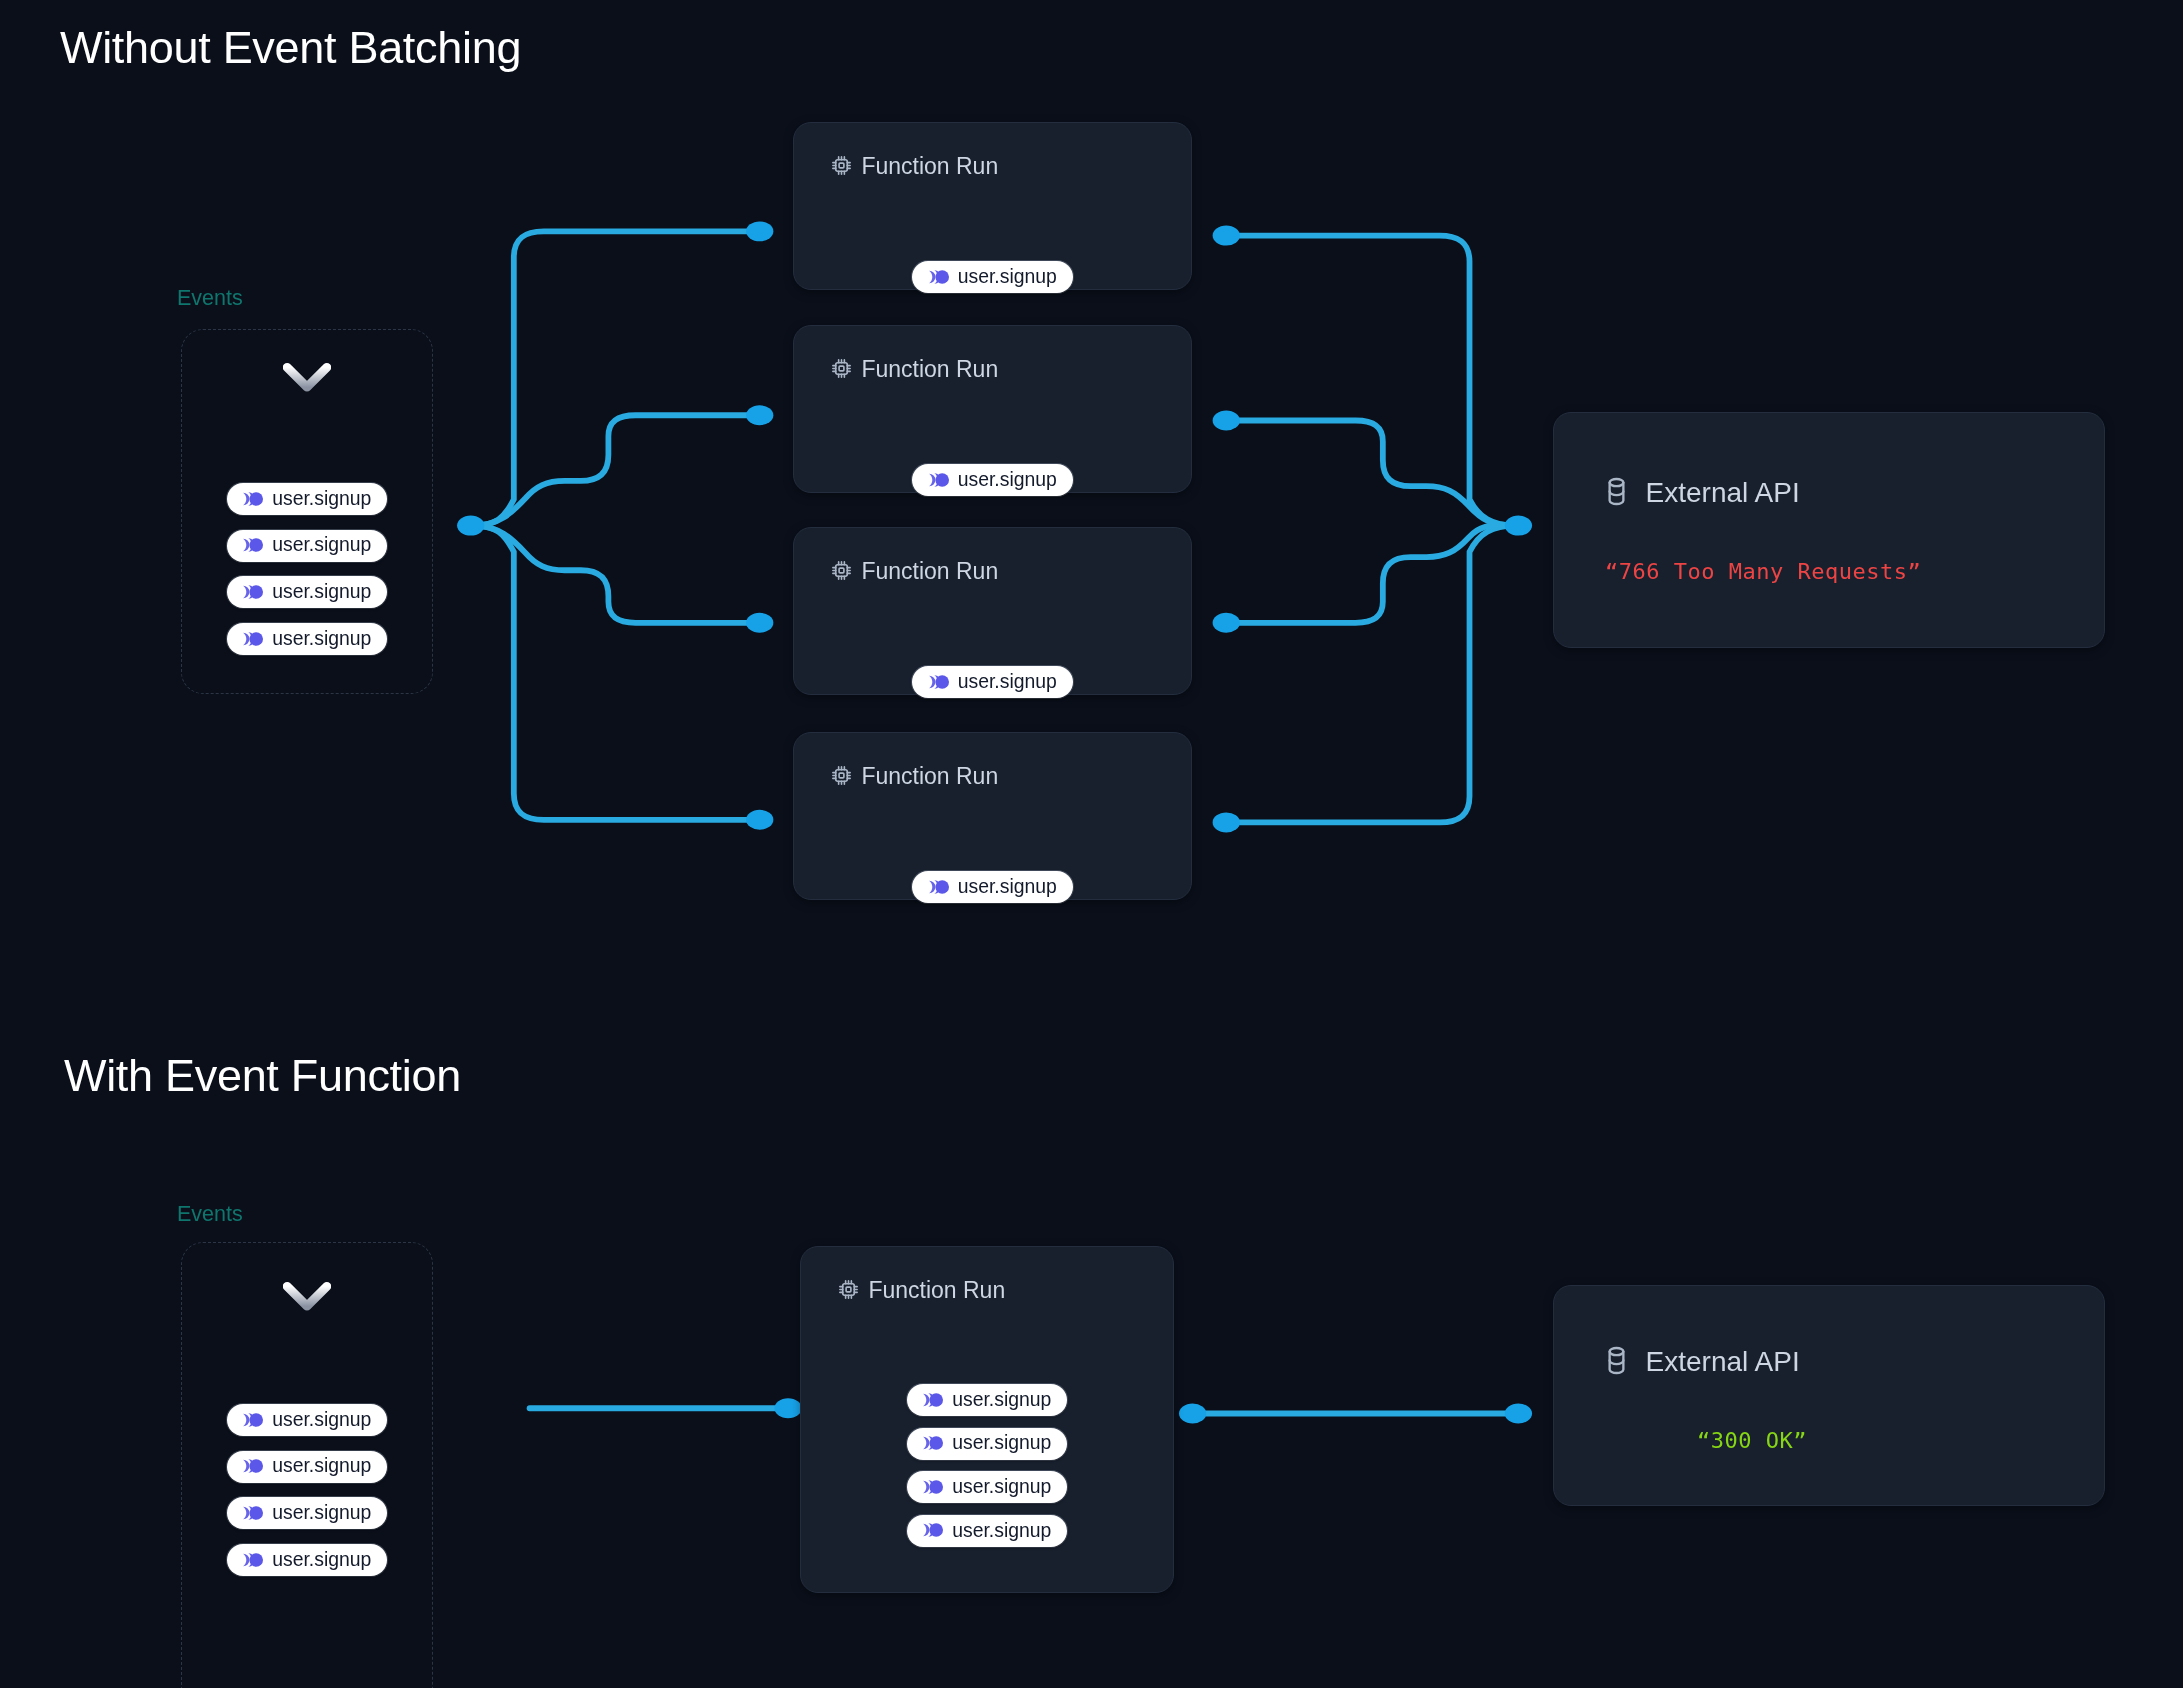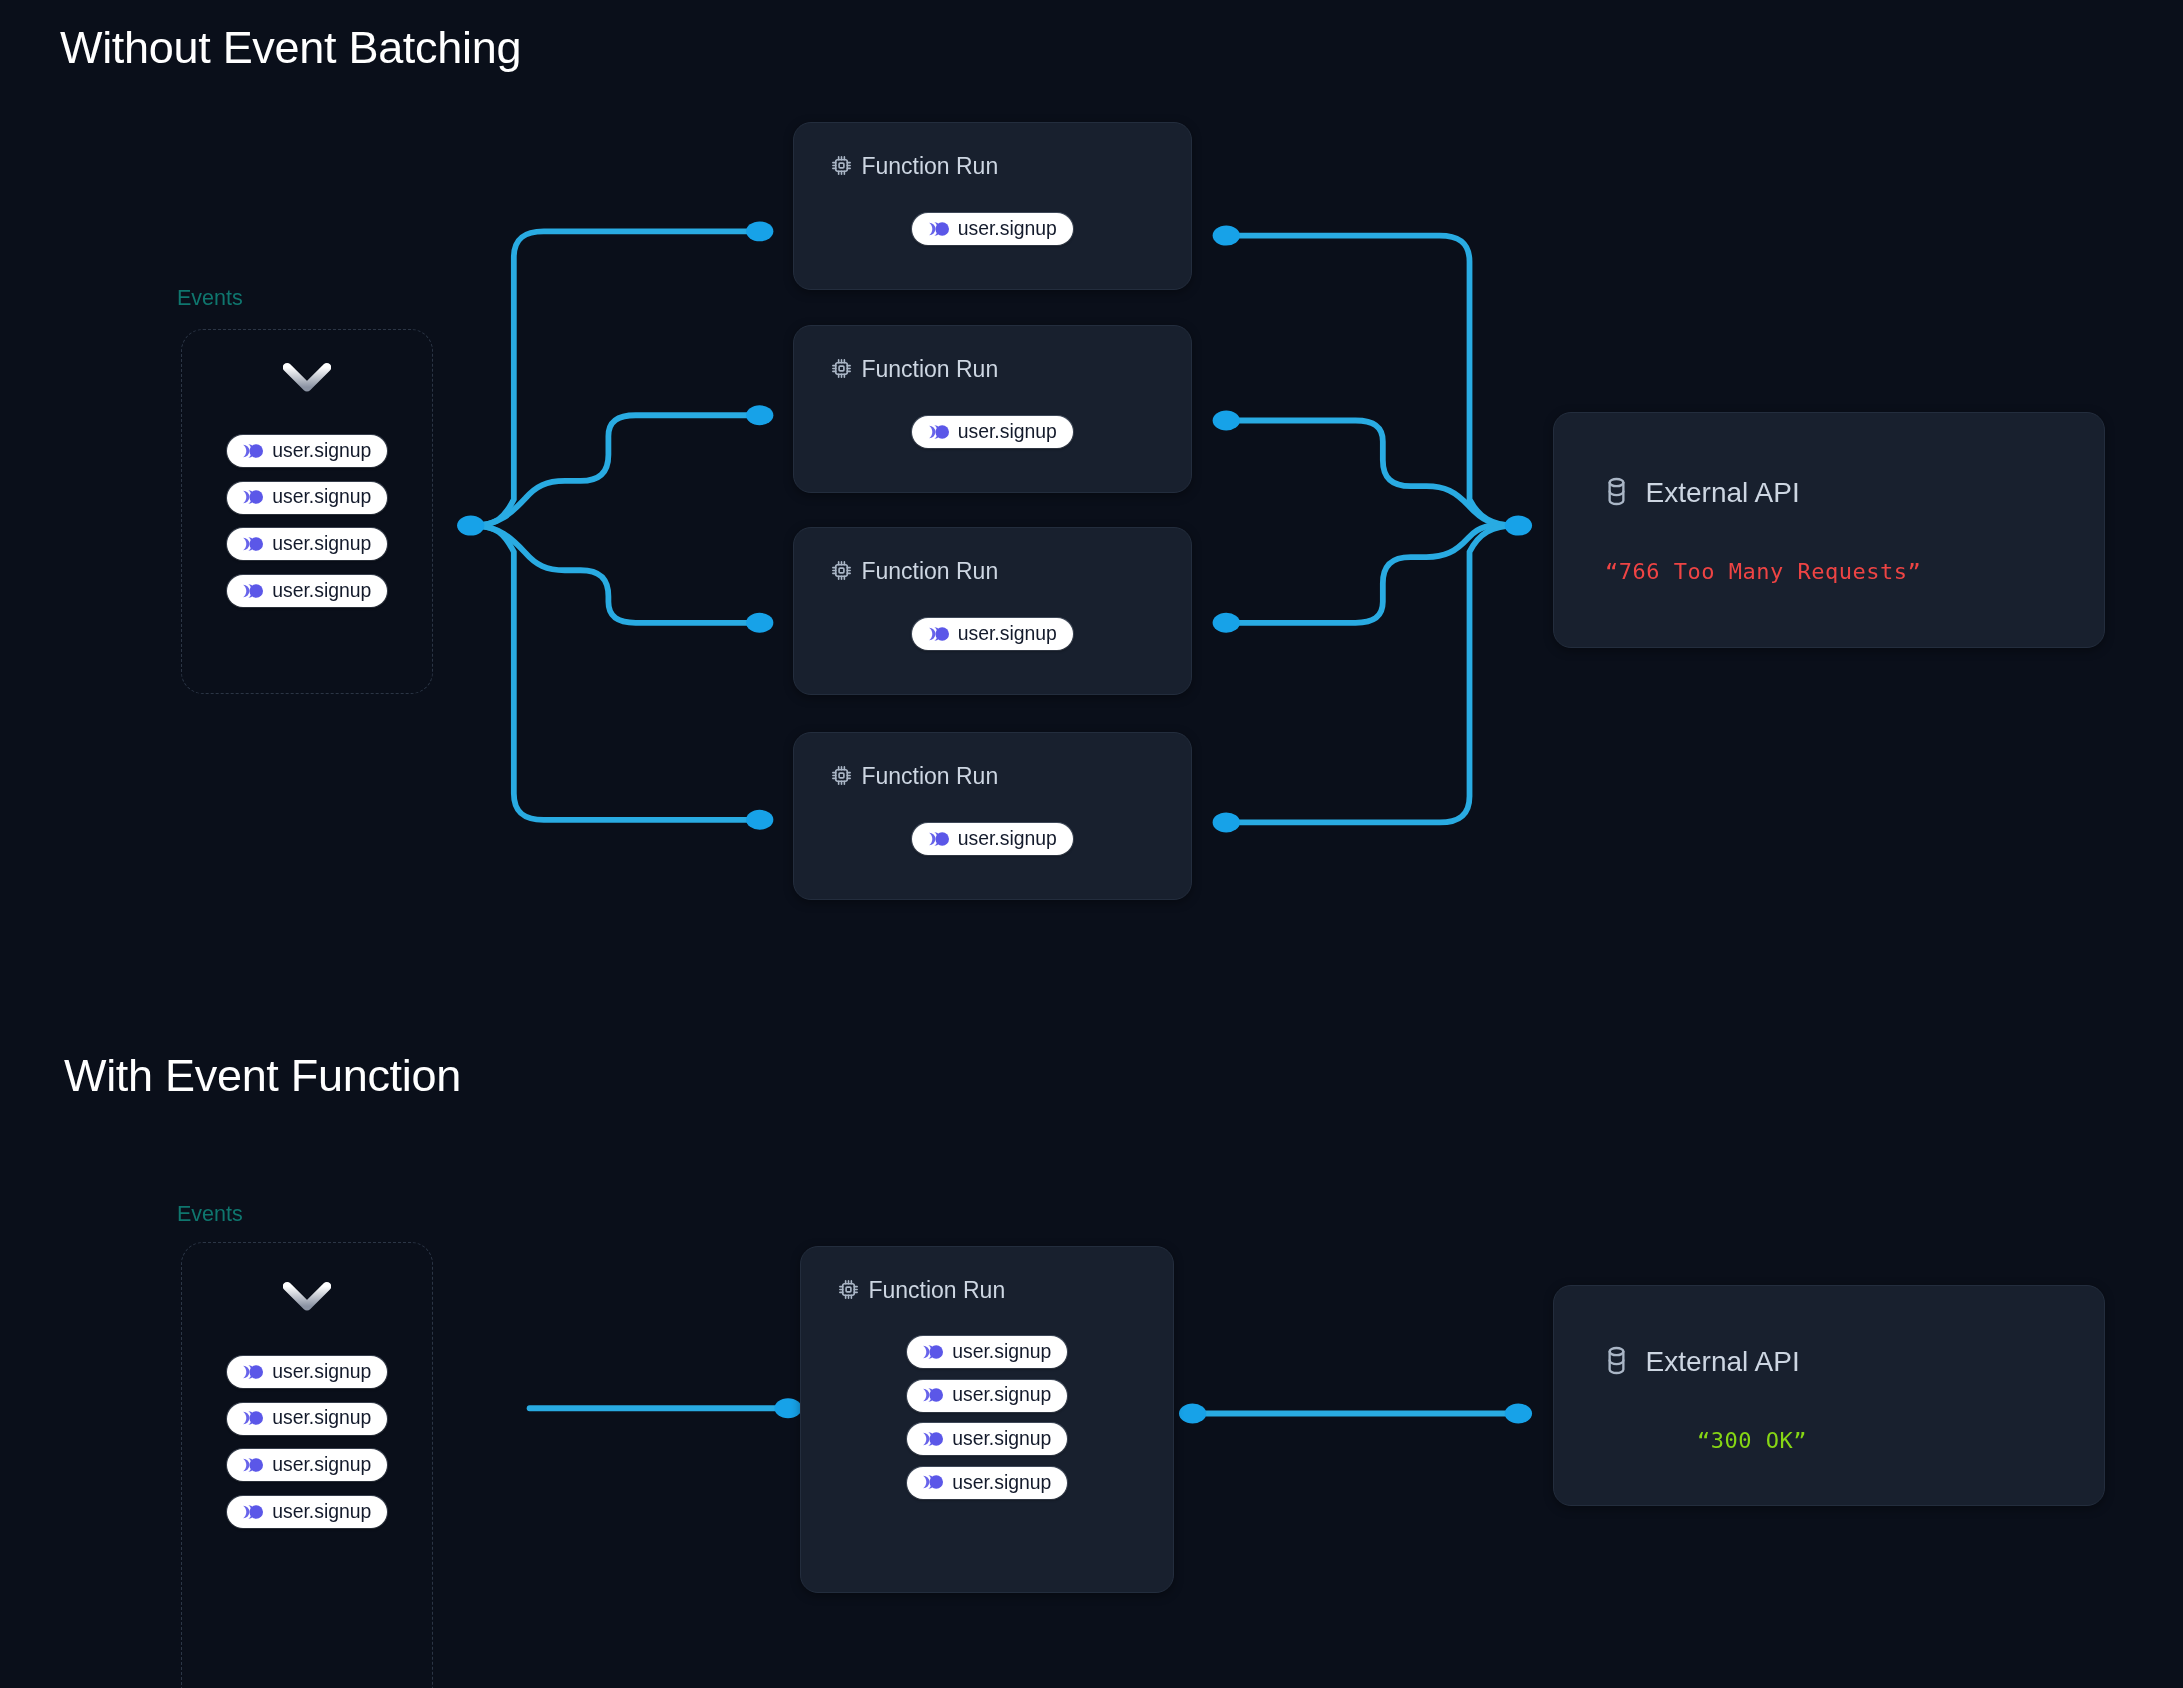--- a/index.html
+++ b/index.html
@@ -49,20 +49,21 @@
     justify-content: center;
   }
   .chev-svg { display: block; }
 
   .pill-col {
     position: absolute;
     left: 0; right: 0;
     display: flex;
     flex-direction: column;
     align-items: center;
+    margin-top: 48px;
   }
 
   
   .event-pill {
     display: flex;
     align-items: center;
     gap: 9px;
     background: #ffffff;
     border-radius: 525px;
     padding: 5.8px 16px 6.8px 12.6px;

